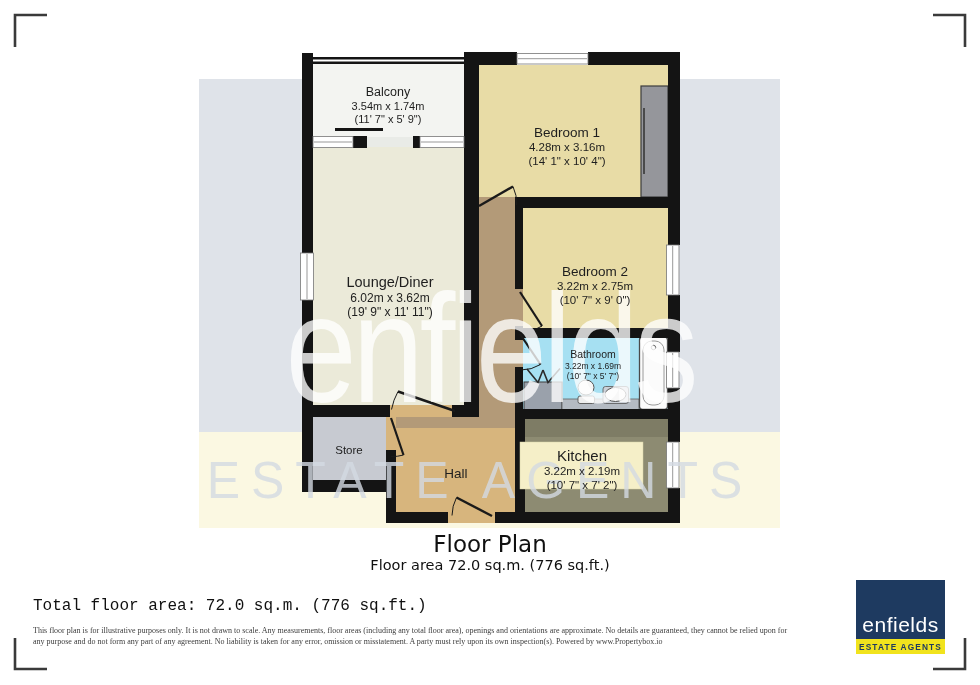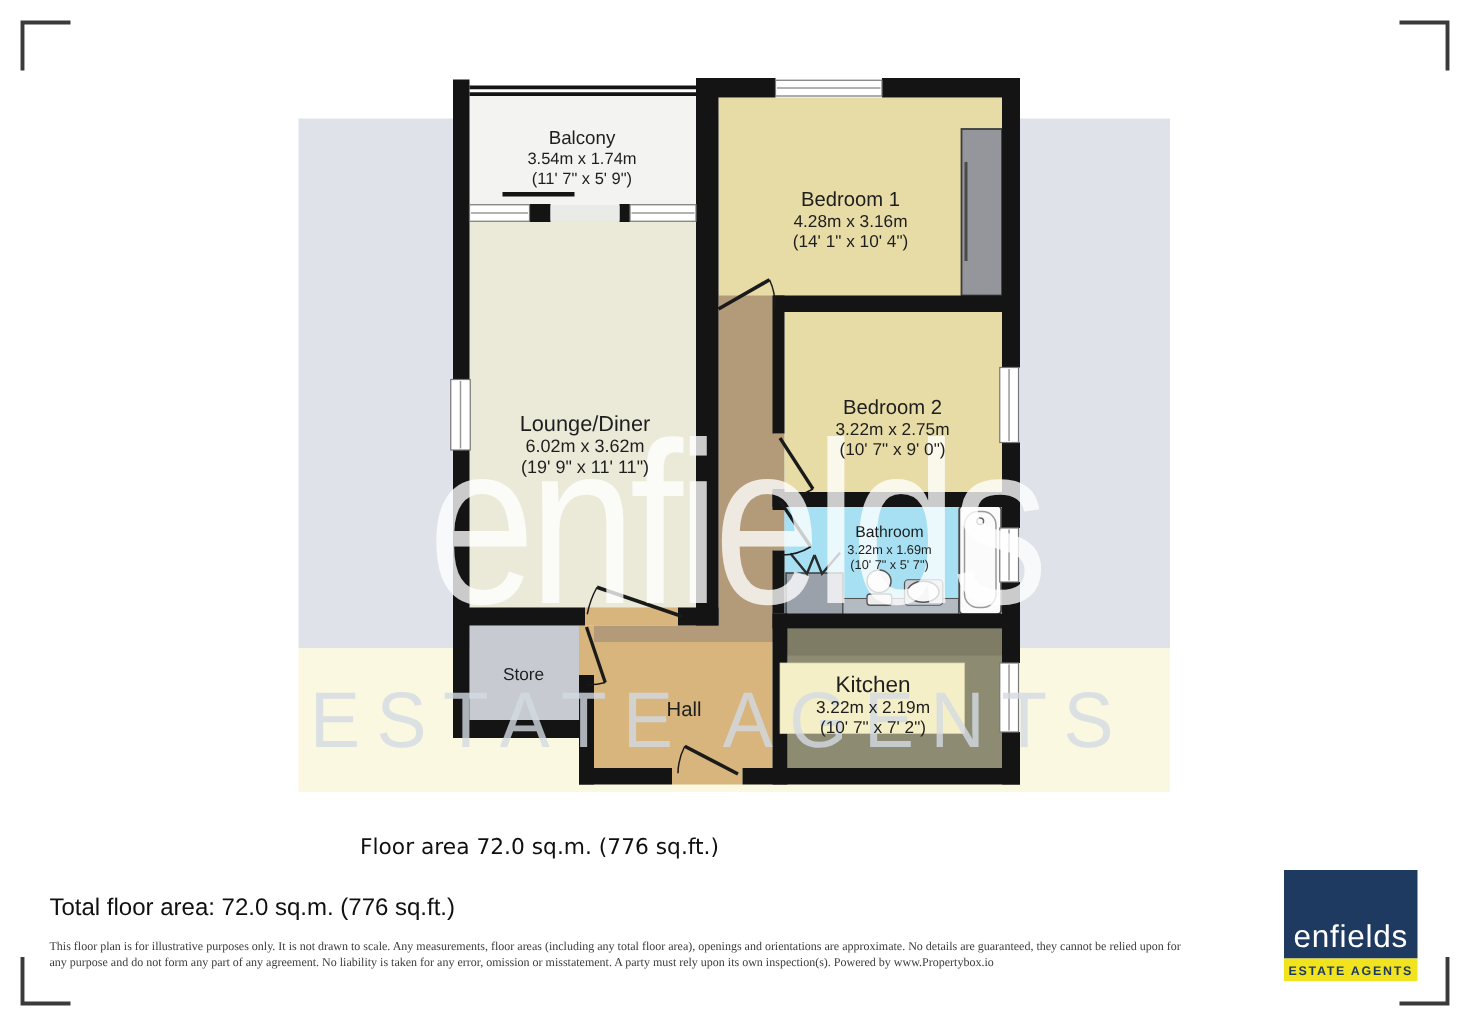--- a/index.html
+++ b/index.html
@@ -2,24 +2,24 @@
 <html><head>
 <meta charset="utf-8">
 <style>
   html,body{margin:0;padding:0;background:#ffffff;}
   #stage{position:relative;width:980px;height:685px;background:#ffffff;overflow:hidden;
          font-family:"Liberation Sans",sans-serif;}
   #plan-svg{position:absolute;left:0;top:0;}
   svg text{font-family:"Liberation Sans",sans-serif;}
   .caption-title{position:absolute;left:290px;top:531px;width:400px;text-align:center;
                  font-size:23px;color:#101010;font-family:"DejaVu Sans",sans-serif;}
-  .caption-sub{position:absolute;left:240px;top:557px;width:500px;
+  .caption-sub{position:absolute;left:240px;top:557px;width:500px;text-align:center;
                font-size:14.5px;color:#101010;font-family:"DejaVu Sans",sans-serif;}
   .total-area{position:absolute;left:33px;top:597px;font-size:16px;color:#101010;
-              font-family:Liberation Sans, sans-serif;}
+              font-family:Liberation Mono, monospace;}
   .disclaimer{position:absolute;left:33px;top:626px;width:757px;font-size:8px;
               line-height:1.32;color:#3c3c3c;font-family:Liberation Serif, serif;}
   .logo-navy{position:absolute;left:856px;top:580px;width:89px;height:59px;background:#1e3a60;
              display:flex;align-items:flex-end;justify-content:center;}
   .logo-brand{color:#ffffff;font-size:21px;letter-spacing:0.5px;padding-bottom:2px;}
   .logo-yellow{position:absolute;left:856px;top:639px;width:89px;height:15px;background:#f1e31d;
                display:flex;align-items:center;justify-content:center;}
   .logo-tagline{color:#1e3a60;font-size:8.3px;letter-spacing:1.15px;font-weight:600;}
 </style>
 </head>
@@ -170,20 +170,21 @@
   </g>
 
   <g stroke="#3a3a3a" stroke-width="2.6" fill="none">
     <path d="M15,47 L15,15 L47,15"></path>
     <path d="M933,15 L965,15 L965,47"></path>
     <path d="M15,638 L15,669 L47,669"></path>
     <path d="M965,638 L965,669 L933,669"></path>
   </g>
 </svg>
 
+  <div class="caption-title">Floor Plan</div>
   <div class="caption-sub">Floor area 72.0 sq.m. (776 sq.ft.)</div>
   <div class="total-area">Total floor area: 72.0 sq.m. (776 sq.ft.)</div>
   <div class="disclaimer">This floor plan is for illustrative purposes only. It is not drawn to scale. Any measurements, floor areas (including any total floor area), openings and orientations are approximate. No details are guaranteed, they cannot be relied upon for any purpose and do not form any part of any agreement. No liability is taken for any error, omission or misstatement. A party must rely upon its own inspection(s). Powered by www.Propertybox.io</div>
 
   <div class="logo-navy">
     <span class="logo-brand">enfields</span>
   </div>
   <div class="logo-yellow">
     <span class="logo-tagline">ESTATE AGENTS</span>
   </div>

